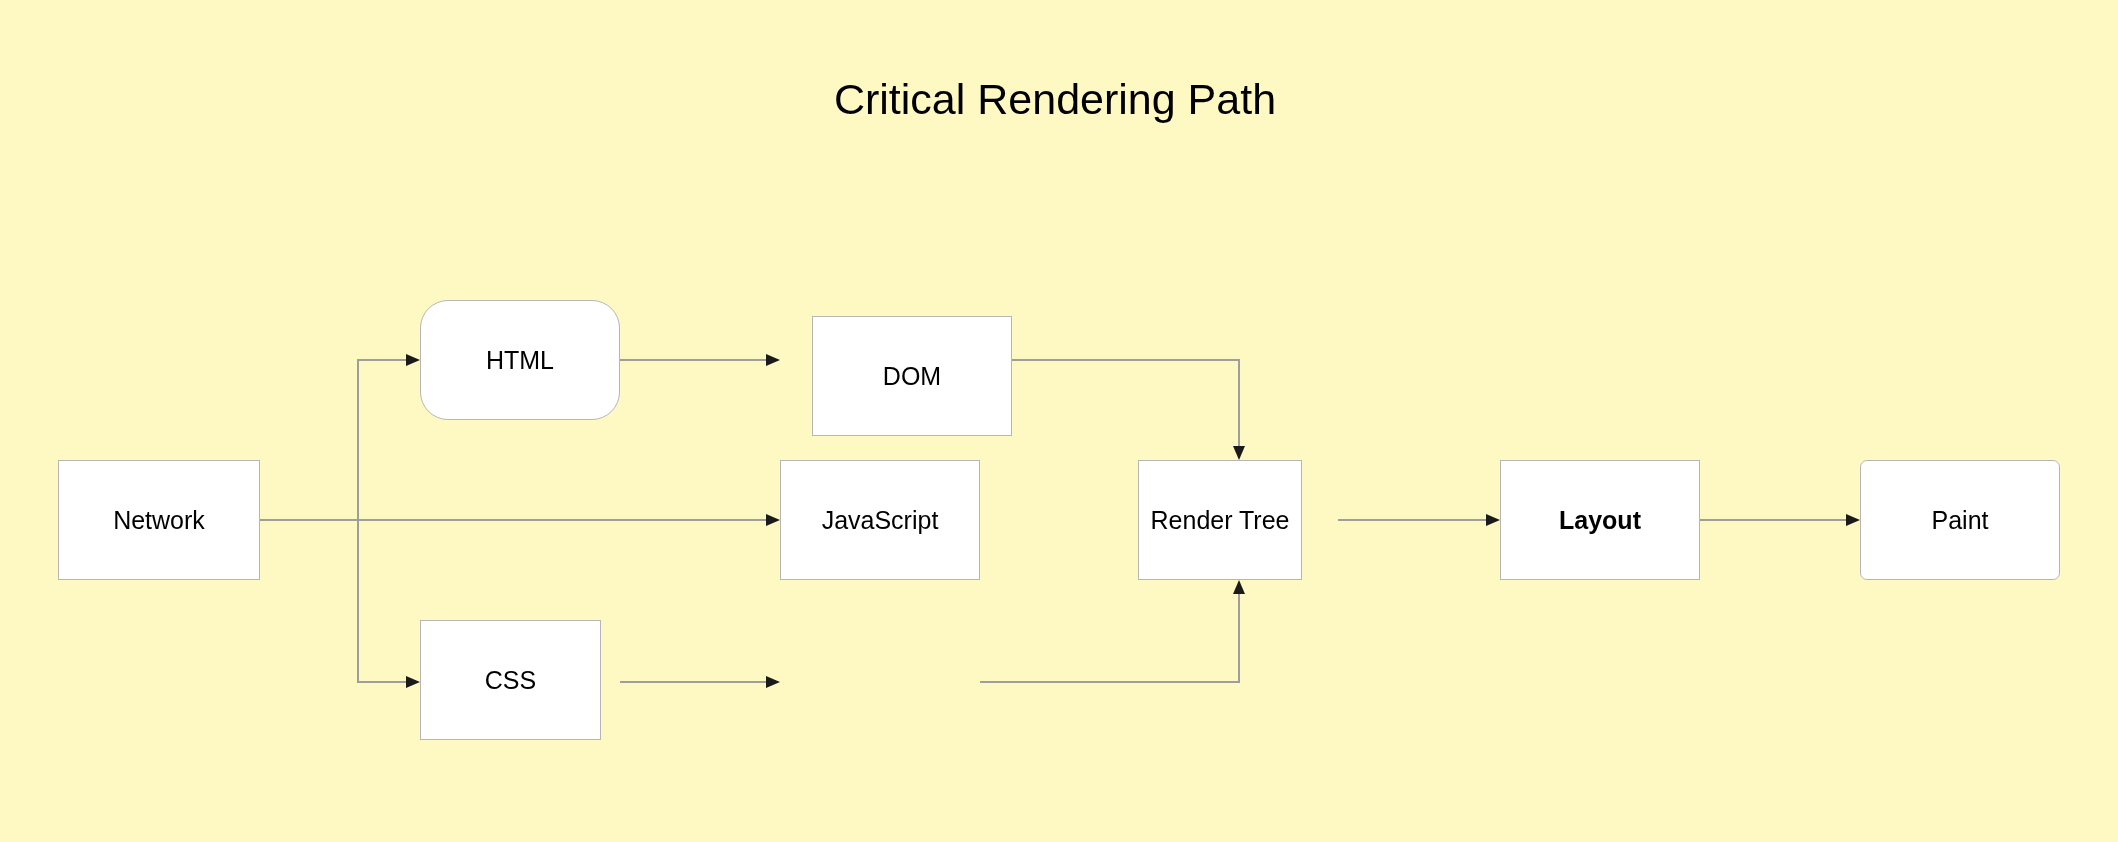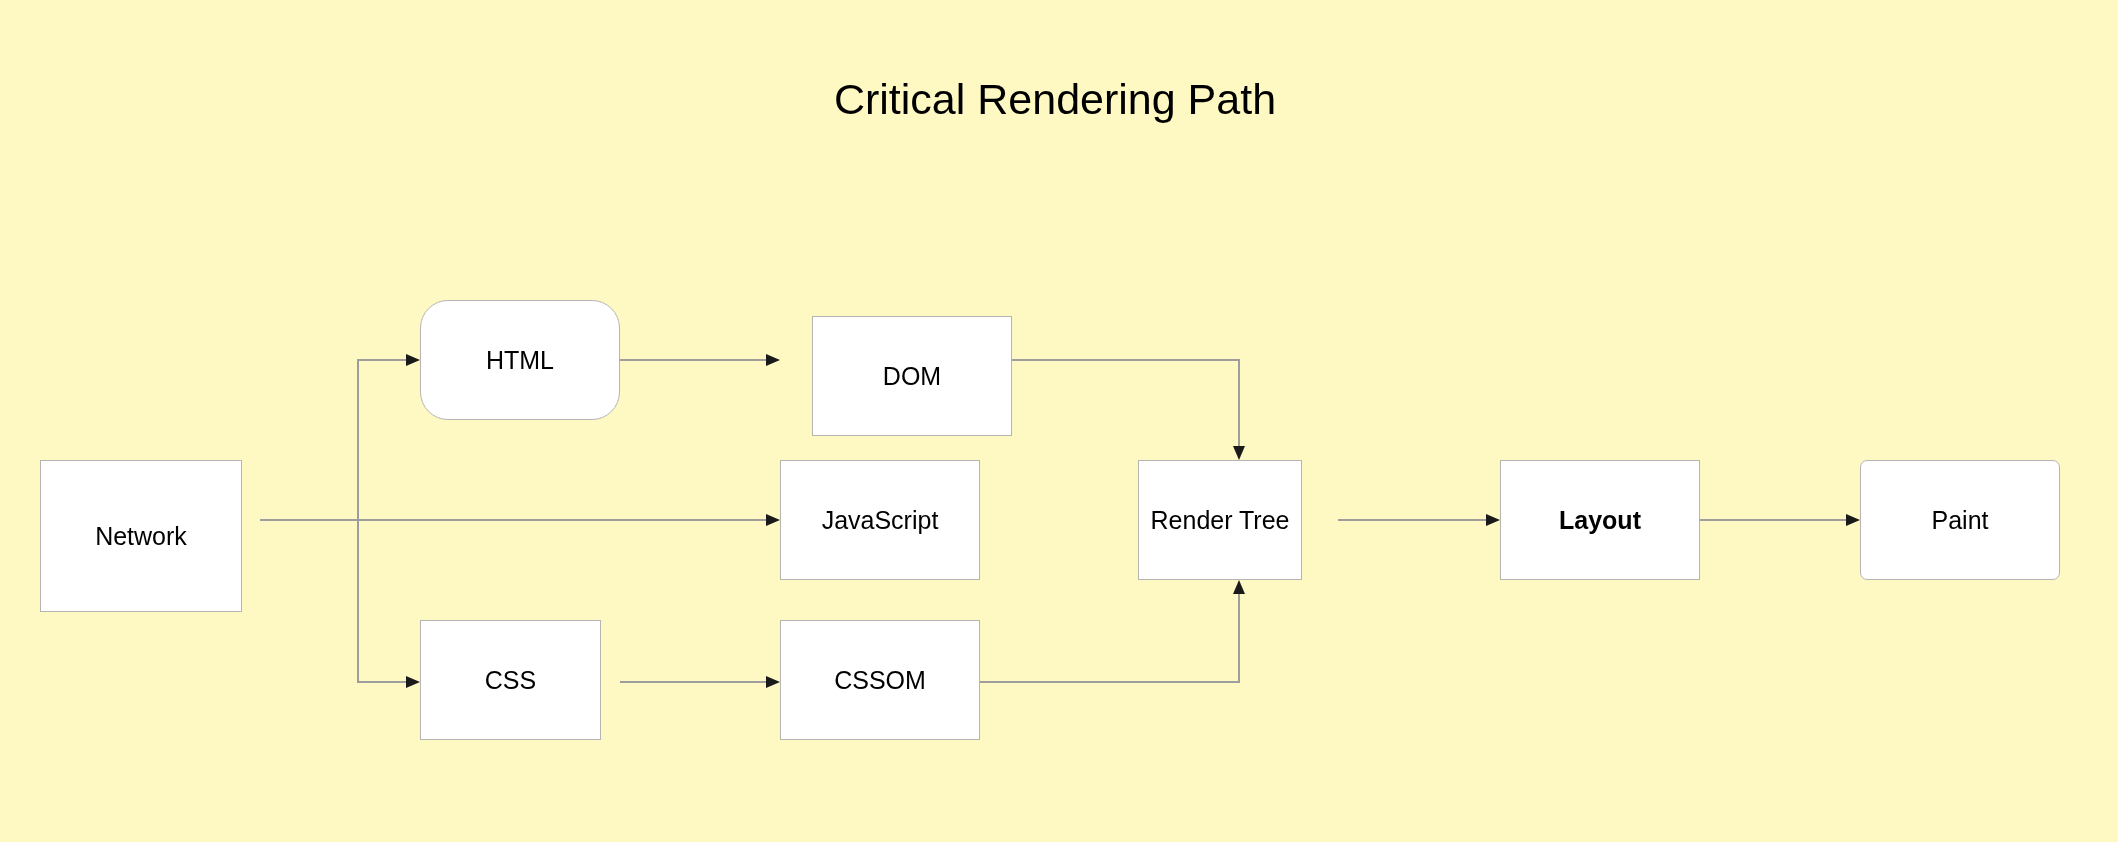--- a/index.html
+++ b/index.html
@@ -112,43 +112,40 @@
       <path class="edge-line" d="M 1338 520 L 1492 520"></path>
       <path class="arrow-head" d="M 1500 520 L 1486 514 L 1486 526 Z"></path>
     </g>
 
     <g>
       <path class="edge-line" d="M 1700 520 L 1852 520"></path>
       <path class="arrow-head" d="M 1860 520 L 1846 514 L 1846 526 Z"></path>
     </g>
   </svg>
 
-  <div class="node" style="left:40px;  top:460px; width:202px; height:152px;">
+  <div class="node" style="left:58px;  top:460px; width:202px; height:120px;">
     <span>Network</span>
   </div>
 
   <div class="node" style="left:420px; top:300px; width:200px; height:120px;border-radius:28px;">
     <span>HTML</span>
   </div>
 
   <div class="node" style="left:420px; top:620px; width:181px; height:120px;">
     <span>CSS</span>
   </div>
 
   <div class="node" style="left:780px; top:316px; width:200px; height:120px;margin-left:32px;">
     <span>DOM</span>
   </div>
 
   <div class="node" style="left:780px; top:460px; width:200px; height:120px;text-align:center;">
     <span>JavaScript</span>
   </div>
 
-  <div class="node" style="left:780px; top:620px; width:200px; height:120px;">
-    <span>CSSOM</span>
-  </div>
 
   <div class="node" style="left:1138px; top:460px; width:164px; height:120px;">
     <span>Render Tree</span>
   </div>
 
   <div class="node" style="left:1500px; top:460px; width:200px; height:120px;font-weight:bold;">
     <span>Layout</span>
   </div>
 
   <div class="node" style="left:1860px; top:460px; width:200px; height:120px;border-radius:7px;">

